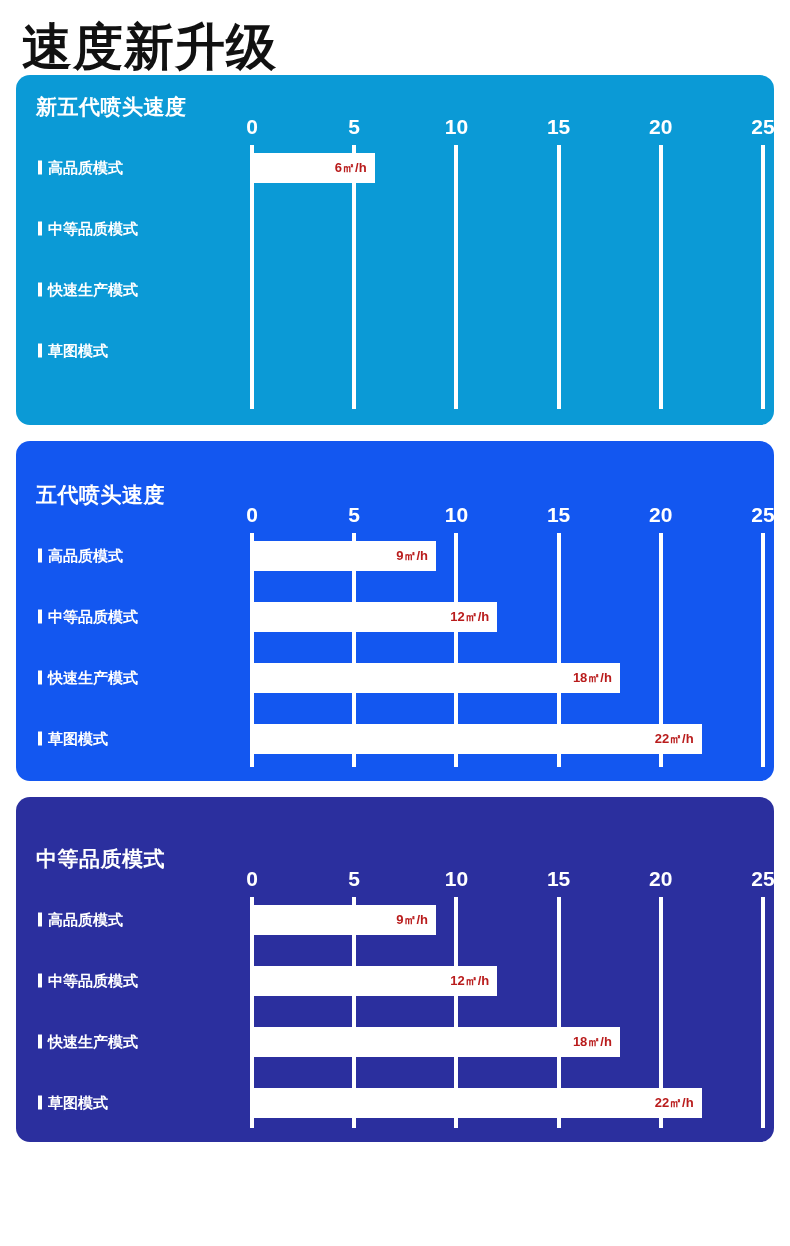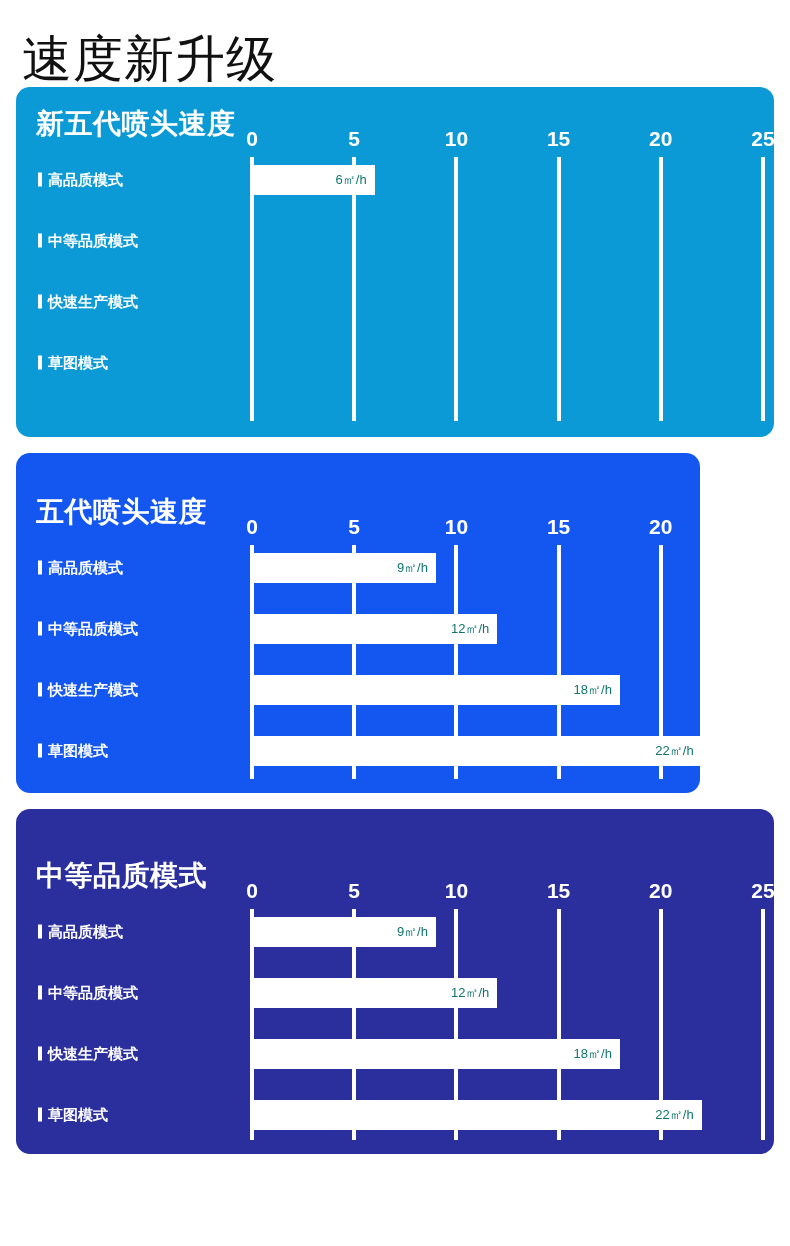--- a/index.html
+++ b/index.html
@@ -15,24 +15,24 @@
   }
   .page {
     position: relative;
     width: 790px;
     height: 1246px;
     box-sizing: border-box;
     padding: 0 16px;
   }
   .headline {
     font-size: 50px;
-    font-weight: normal;
+    font-weight: bold;
     color: #111111;
     letter-spacing: 1px;
-    padding-top: 32px;
+    padding-top: 20px;
     padding-left: 6px;
     line-height: 1.1;
   }
   .subhead {
     font-size: 26px;
     font-weight: bold;
     color: #111111;
     padding-left: 8px;
     padding-top: 18px;
     padding-bottom: 16px;
@@ -40,21 +40,21 @@
   .panel {
     position: relative;
     border-radius: 14px;
     margin-bottom: 16px;
     overflow: hidden;
     box-sizing: border-box;
   }
   .panel-title {
     position: absolute;
     left: 20px;
-    font-size: 28px;
+    font-size: 21px;
     font-weight: bold;
     color: #ffffff;
     letter-spacing: 0.5px;
   }
   
   .axis-labels {
     position: absolute;
     left: 0; right: 0;
     height: 30px;
   }
@@ -101,22 +101,22 @@
     height: 30px;
     background: #ffffff;
     border-radius: 0;
   }
   .bar-value {
     position: absolute;
     right: 8px;
     top: 50%;
     transform: translateY(-50%);
     font-size: 13px;
-    font-weight: normal;
-    color: #0f766e;
+    font-weight: bold;
+    color: #b91c1c;
     white-space: nowrap;
   }
 </style>
 </head>
 <body>
 
 <div class="page">
   <div class="headline">速度新升级</div>
 
   <div id="charts">
@@ -145,21 +145,21 @@
         <div class="row" style="top: 139px;">
           <div class="row-label"><span class="tickmark"></span><span>中等品质模式</span></div>
         </div>
         <div class="row" style="top: 200px;">
           <div class="row-label"><span class="tickmark"></span><span>快速生产模式</span></div>
         </div>
         <div class="row" style="top: 261px;">
           <div class="row-label"><span class="tickmark"></span><span>草图模式</span></div>
         </div>
       </div>
-      <div class="panel" style="width: 684px; height: 340px; background: rgb(19, 87, 240);">
+      <div class="panel" style="width: 758px; height: 340px; background: rgb(19, 87, 240);">
         <div class="panel-title" style="top: 40px;">五代喷头速度</div>
         <div class="gridline" style="left: 234px; top: 92px; height: 234px;"></div>
         <div class="gridline" style="left: 336.2px; top: 92px; height: 234px;"></div>
         <div class="gridline" style="left: 438.4px; top: 92px; height: 234px;"></div>
         <div class="gridline" style="left: 540.6px; top: 92px; height: 234px;"></div>
         <div class="gridline" style="left: 642.8px; top: 92px; height: 234px;"></div>
         <div class="gridline" style="left: 745px; top: 92px; height: 234px;"></div>
         <div class="axis-labels" style="top: 62px;">
           <div class="axis-label" style="left: 236px;">0</div>
           <div class="axis-label" style="left: 338.2px;">5</div>

